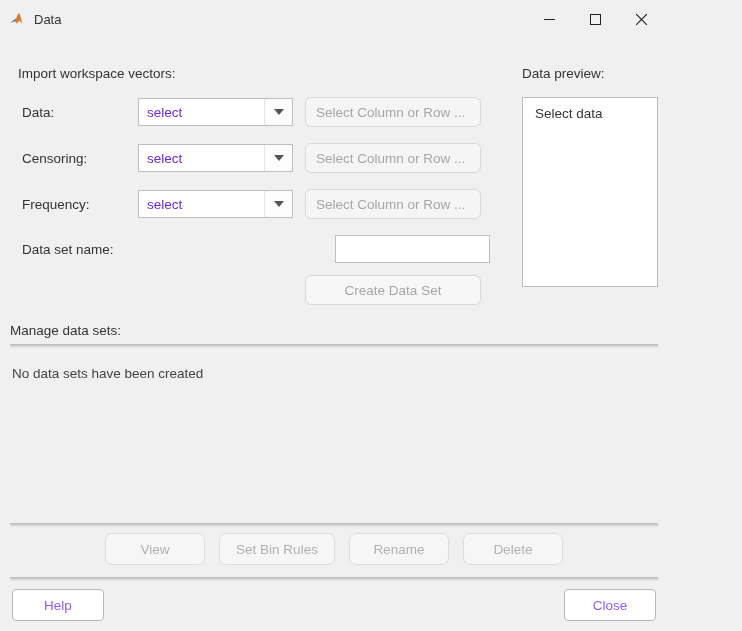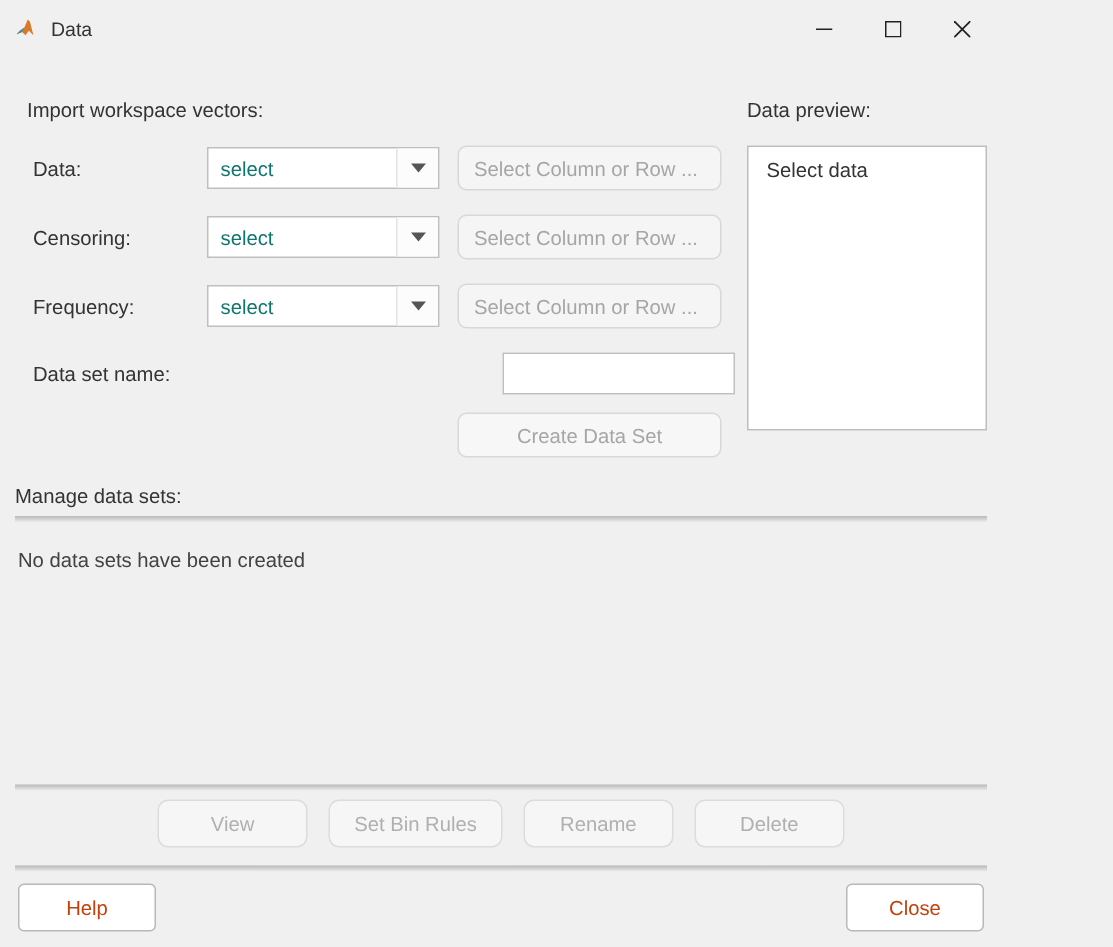--- a/index.html
+++ b/index.html
@@ -26,36 +26,36 @@
   .win-btn { width:46px; height:30px; display:flex; align-items:center; justify-content:center; color:#333; }
   .win-btn svg { display:block; }
 
   .content {
     flex:1;
     padding: 8px 10px 8px 10px;
     display:flex; flex-direction:column;
     gap:0;
   }
 
-  .top-area { display:flex; gap:8px; }
+  .top-area { display:flex; gap:32px; }
   .left-col { flex: 0 0 480px; padding-top:20px; padding-left:8px;}
   .right-col { flex:1; padding-top:20px; }
 
   .section-label { font-size:13.5px; color:#333; margin-bottom:16px; display:block; }
 
   .form-row { display:flex; align-items:center; margin-bottom:16px; }
   .form-label { width:120px; padding-left:4px; font-size:13.5px; color:#333; }
   .select-box {
     width:155px; height:28px;
     border:1px solid #bfbfbf;
     background:#fff;
     display:flex; align-items:center;
     position:relative;
   }
-  .select-text { flex:1; padding:0 8px; font-size:13.5px; color:#0f766e; }
+  .select-text { flex:1; padding:0 8px; font-size:13.5px; color:#6d28d9; }
   .select-btn {
     width:28px; height:26px; border-left:1px solid #e4e4e4;
     display:flex; align-items:center; justify-content:center;
     background:#fcfcfc;
   }
   .tri-down { width:0; height:0; border-left:5px solid transparent; border-right:5px solid transparent; border-top:6px solid #555; }
 
   .col-btn {
     margin-left:12px;
     width:176px; height:30px;
@@ -125,21 +125,21 @@
     padding:0 16px;
   }
 
   .bottom-bar {
     display:flex; align-items:center; padding:8px 2px 2px 2px;
   }
   .std-btn {
     min-width:92px; height:32px;
     border:1px solid #b8b8b8; border-radius:4px;
     background:#fff;
-    color:#c2410c; font-size:13.5px;
+    color:#8b5cf6; font-size:13.5px;
     display:flex; align-items:center; justify-content:center;
     padding:0 16px;
   }
   .bottom-spacer { flex:1; }
 </style>
 </head>
 <body>
 
 <div class="window">
 

